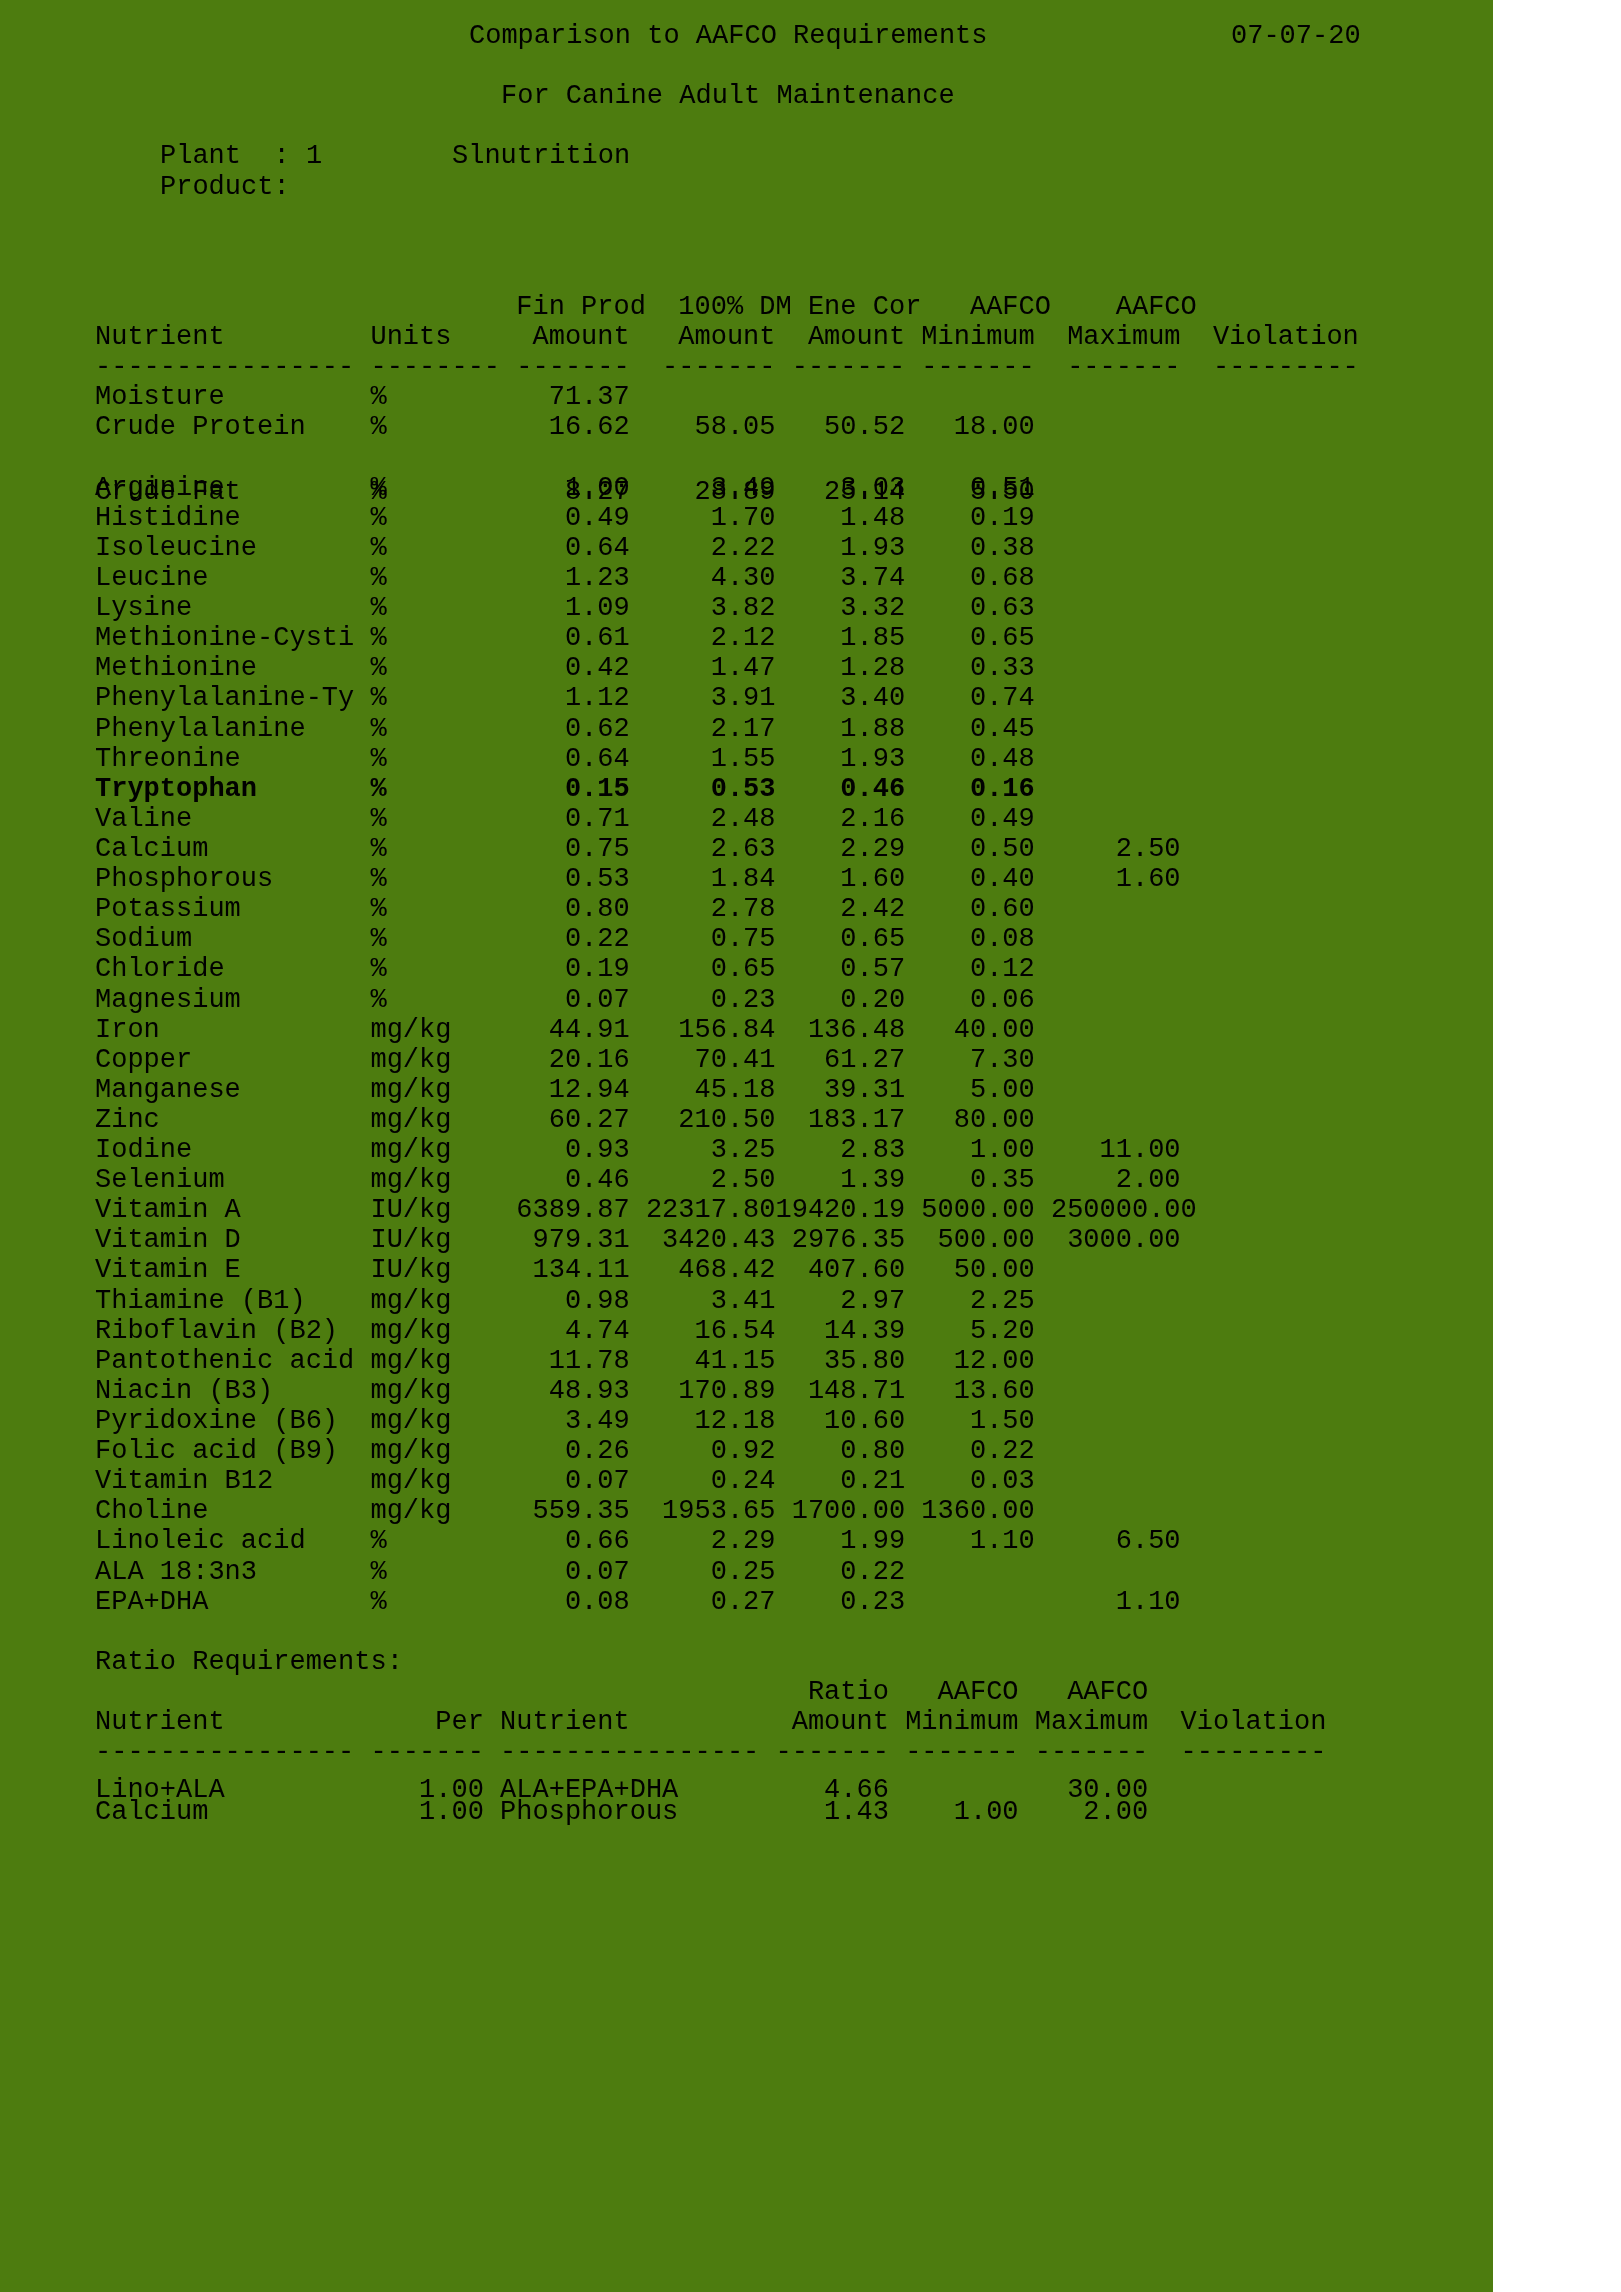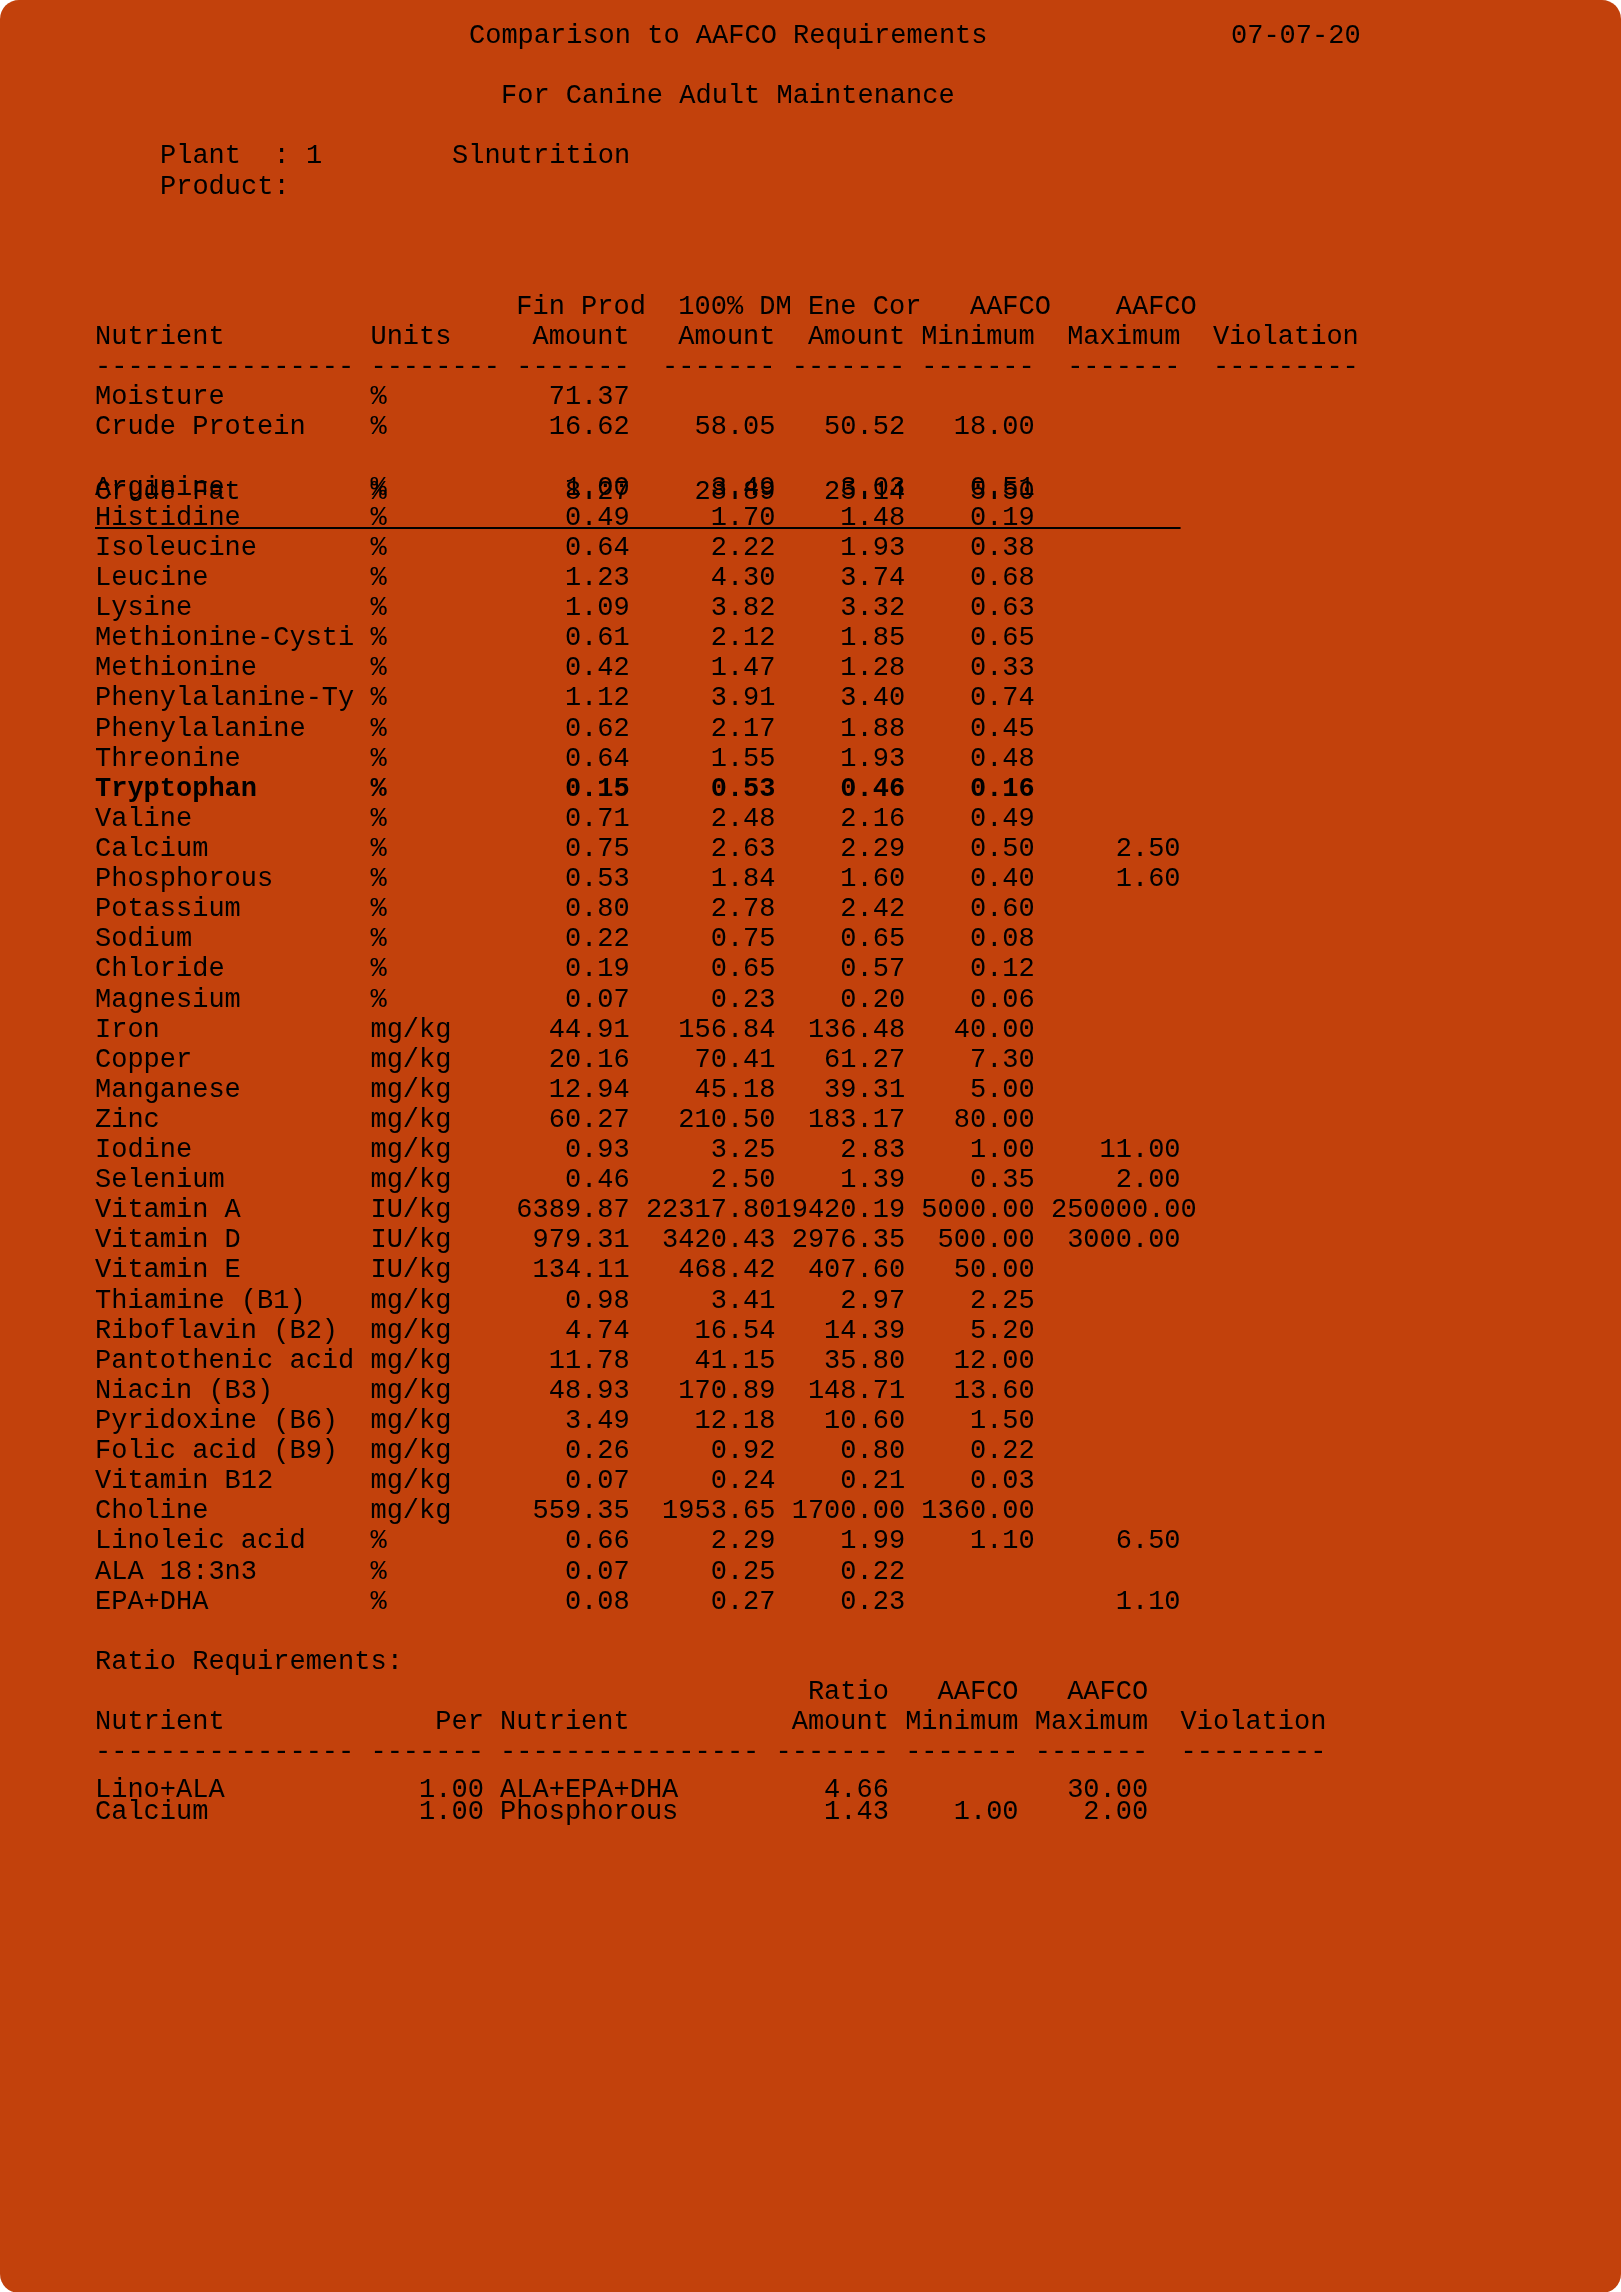--- a/index.html
+++ b/index.html
@@ -1,24 +1,23 @@
 <!DOCTYPE html>
 <html><head>
 <meta charset="utf-8">
 <style>
   html,body{margin:0;padding:0;background:#ffffff;}
   .page{
     position:relative;
-    width:1621px;height:2293px;
-    background:#c2410c;
+    width:1493px;height:2293px;
+    background:#4d7c0f;
     font-family:"Liberation Mono", monospace;
     font-size:27px;
     color:#000000;
     overflow:hidden;
-    border-radius:19px;
   }
   .ln{
     position:absolute;
     left:95px;
     line-height:30px;
     white-space:pre;
   }
   .abs{
     position:absolute;
     line-height:30px;
@@ -40,21 +39,21 @@
   <span class="abs" style="top:1647px; left:95px;">Ratio Requirements:</span>
 
   <div id="table-lines">
       <div class="ln" style="top: 292px; text-align: right;">                          Fin Prod  100% DM Ene Cor   AAFCO    AAFCO</div>
       <div class="ln" style="top: 322px;">Nutrient         Units     Amount   Amount  Amount Minimum  Maximum  Violation</div>
       <div class="ln" style="top: 352px;">---------------- -------- -------  ------- ------- -------  -------  ---------</div>
       <div class="ln" style="top: 382px;">Moisture         %          71.37                                  </div>
       <div class="ln" style="top: 412px;">Crude Protein    %          16.62    58.05   50.52   18.00         </div>
       <div class="ln" style="top: 469px; margin-top: 8px;">Crude Fat        %           8.27    28.89   25.14    5.50         </div>
       <div class="ln" style="top: 473px;">Arginine         %           1.00     3.49    3.03    0.51         </div>
-      <div class="ln" style="top: 503px; text-decoration: underline;">Histidine        %           0.49     1.70    1.48    0.19         </div>
+      <div class="ln" style="top: 503px;">Histidine        %           0.49     1.70    1.48    0.19         </div>
       <div class="ln" style="top: 533px;">Isoleucine       %           0.64     2.22    1.93    0.38         </div>
       <div class="ln" style="top: 563px;">Leucine          %           1.23     4.30    3.74    0.68         </div>
       <div class="ln" style="top: 593px;">Lysine           %           1.09     3.82    3.32    0.63         </div>
       <div class="ln" style="top: 623px;">Methionine-Cysti %           0.61     2.12    1.85    0.65         </div>
       <div class="ln" style="top: 653px;">Methionine       %           0.42     1.47    1.28    0.33         </div>
       <div class="ln" style="top: 683px;">Phenylalanine-Ty %           1.12     3.91    3.40    0.74         </div>
       <div class="ln" style="top: 714px;">Phenylalanine    %           0.62     2.17    1.88    0.45         </div>
       <div class="ln" style="top: 744px;">Threonine        %           0.64     1.55    1.93    0.48         </div>
       <div class="ln" style="top: 774px; font-weight: bold;">Tryptophan       %           0.15     0.53    0.46    0.16         </div>
       <div class="ln" style="top: 804px;">Valine           %           0.71     2.48    2.16    0.49         </div>

